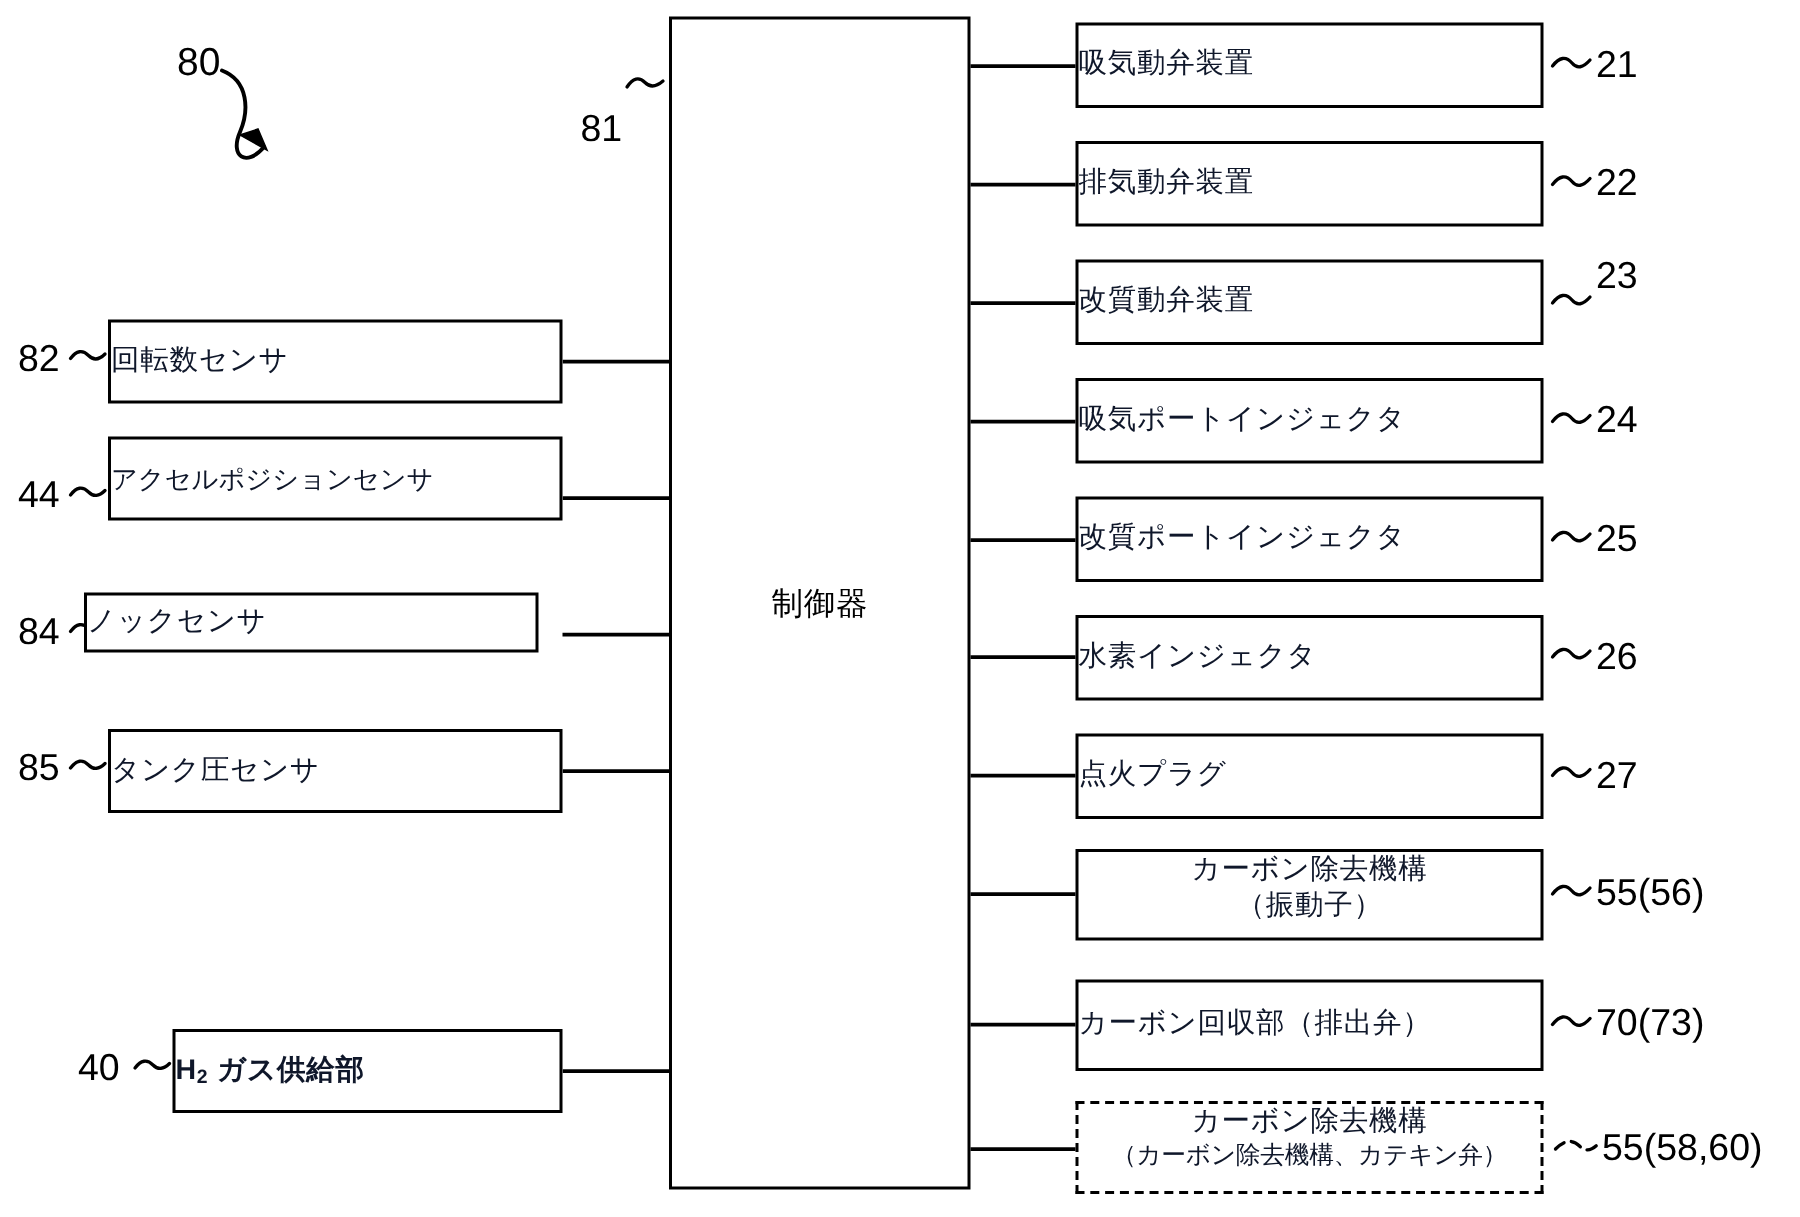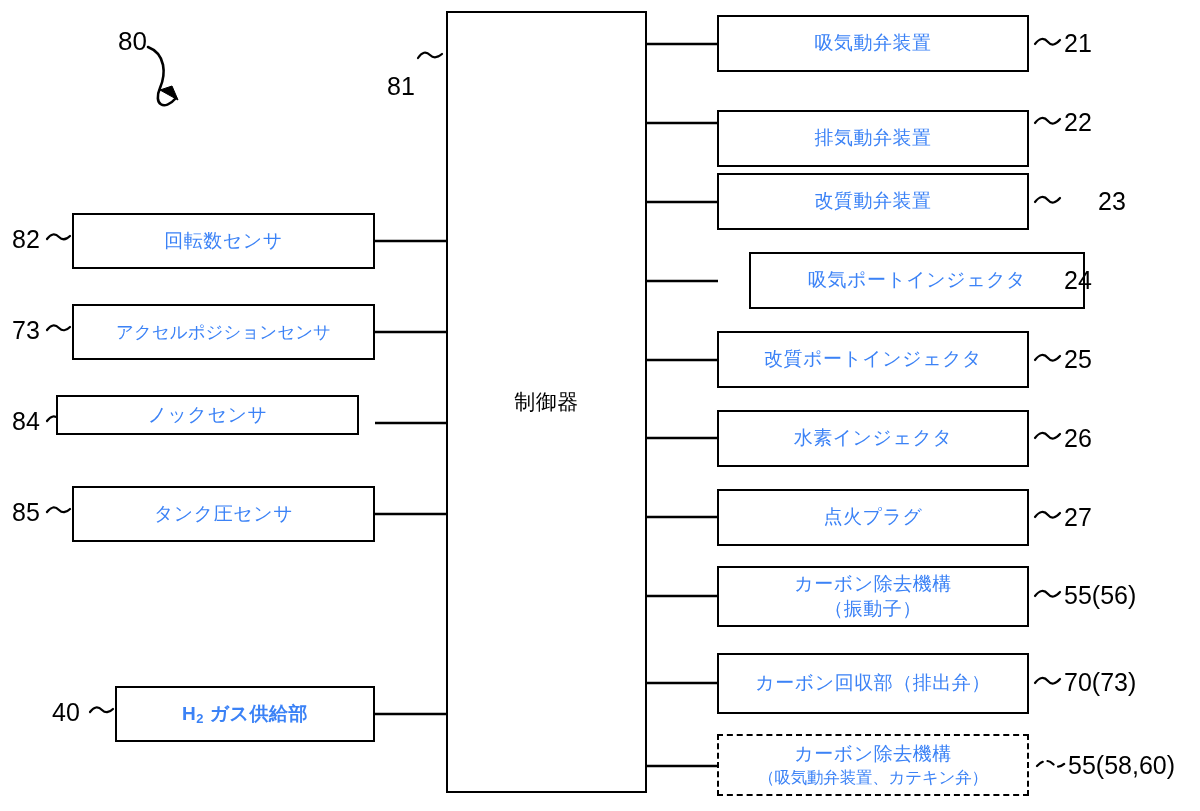--- a/index.html
+++ b/index.html
@@ -24,23 +24,23 @@
     height: 811px;
     pointer-events: none;
   }
   .box {
     position: absolute;
     box-sizing: border-box;
     border: 2.5px solid #000000;
     background: #ffffff;
     display: flex;
     align-items: center;
-    justify-content: center;
+    justify-content: flex-start;
     text-align: center;
-    color: #3b82f6;
+    color: #0f172a;
     line-height: 1.28;
     z-index: 3;
   }
   .box.dashed {
     border-style: dashed;
     border-width: 2.5px;
   }
   .box .label-text {
     display: block;
     white-space: nowrap;
@@ -153,24 +153,24 @@
   <div class="controller" style="left:446px; top:11px; width:201px; height:782px;">
     <span class="ctrl-label">制御器</span>
   </div>
   <div class="refnum" style="left:387px; top:44px;margin-top:28px;">81</div>
 
   <div class="box" style="left:72px; top:213px; width:303px; height:56px;">
     <span class="jp label-text">回転数センサ</span>
   </div>
   <div class="refnum" style="left:12px; top:225px;">82</div>
 
-  <div class="box" style="left:72px; top:304px; width:303px; height:56px;">
+  <div class="box" style="left:72px; top:291px; width:303px; height:56px;">
     <span class="jp small label-text">アクセルポジションセンサ</span>
   </div>
-  <div class="refnum" style="left:12px; top:316px;">73</div>
+  <div class="refnum" style="left:12px; top:316px;">44</div>
 
   <div class="box" style="left:56px; top:395px; width:303px; height:40px;">
     <span class="jp label-text">ノックセンサ</span>
   </div>
   <div class="refnum" style="left:12px; top:407px;">84</div>
 
   <div class="box" style="left:72px; top:486px; width:303px; height:56px;">
     <span class="jp label-text">タンク圧センサ</span>
   </div>
   <div class="refnum" style="left:12px; top:498px;">85</div>
@@ -178,31 +178,31 @@
   <div class="box" style="left:115px; top:686px; width:260px; height:56px;font-weight:bold;">
     <span class="jp label-text"><span>H</span><sub>2</sub><span> ガス供給部</span></span>
   </div>
   <div class="refnum" style="left:52px; top:698px;">40</div>
 
   <div class="box" style="left:717px; top:15px; width:312px; height:57px;">
     <span class="jp label-text">吸気動弁装置</span>
   </div>
   <div class="refnum" style="left:1064px; top:29px;">21</div>
 
-  <div class="box" style="left:717px; top:94px; width:312px; height:57px;margin-top:16px;">
+  <div class="box" style="left:717px; top:94px; width:312px; height:57px;">
     <span class="jp label-text">排気動弁装置</span>
   </div>
   <div class="refnum" style="left:1064px; top:108px;">22</div>
 
   <div class="box" style="left:717px; top:173px; width:312px; height:57px;">
     <span class="jp label-text">改質動弁装置</span>
   </div>
-  <div class="refnum" style="left:1064px; top:187px;margin-left:34px;">23</div>
-
-  <div class="box" style="left:749px; top:252px; width:336px; height:57px;">
+  <div class="refnum" style="left:1064px; top:170px;">23</div>
+
+  <div class="box" style="left:717px; top:252px; width:312px; height:57px;">
     <span class="jp label-text">吸気ポートインジェクタ</span>
   </div>
   <div class="refnum" style="left:1064px; top:266px;">24</div>
 
   <div class="box" style="left:717px; top:331px; width:312px; height:57px;">
     <span class="jp label-text">改質ポートインジェクタ</span>
   </div>
   <div class="refnum" style="left:1064px; top:345px;">25</div>
 
   <div class="box" style="left:717px; top:410px; width:312px; height:57px;">
@@ -222,17 +222,17 @@
   <div class="refnum" style="left:1064px; top:581px;">55(56)</div>
 
   <div class="box" style="left:717px; top:653px; width:312px; height:61px; flex-direction:row;">
     <span class="jp label-text">カーボン回収部</span>
     <span class="jp label-text">（排出弁）</span>
   </div>
   <div class="refnum" style="left:1064px; top:668px;">70(73)</div>
 
   <div class="box dashed" style="left:717px; top:734px; width:312px; height:62px; flex-direction:column;">
     <span class="jp label-text">カーボン除去機構</span>
-    <span class="jp tiny label-text">（吸気動弁装置、カテキン弁）</span>
+    <span class="jp tiny label-text">（カーボン除去機構、カテキン弁）</span>
   </div>
   <div class="refnum" style="left:1068px; top:751px;">55(58,60)</div>
 
 </div>
 
 </body></html>

